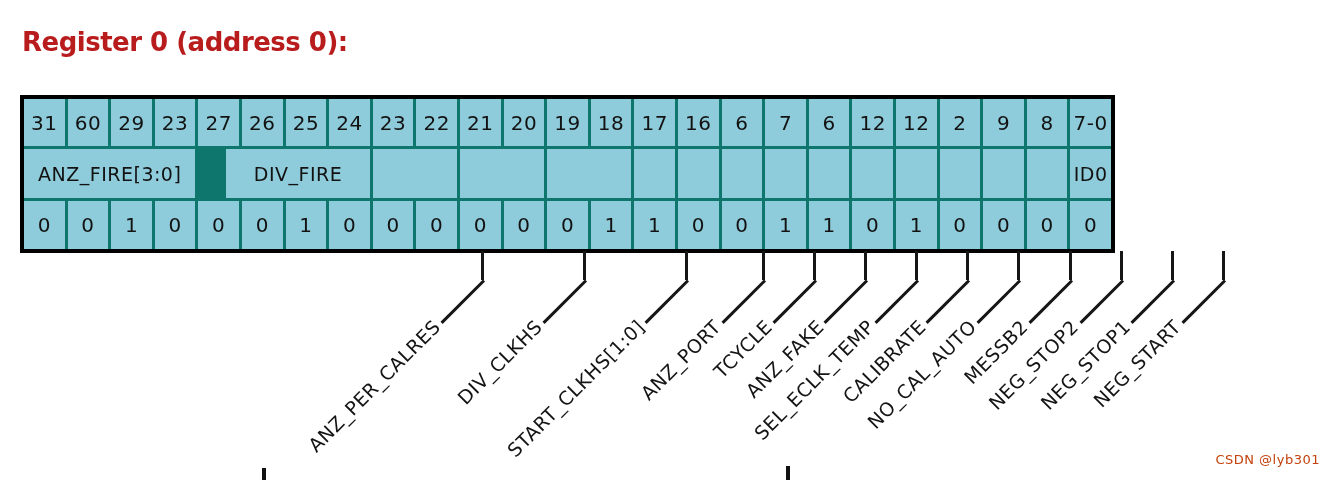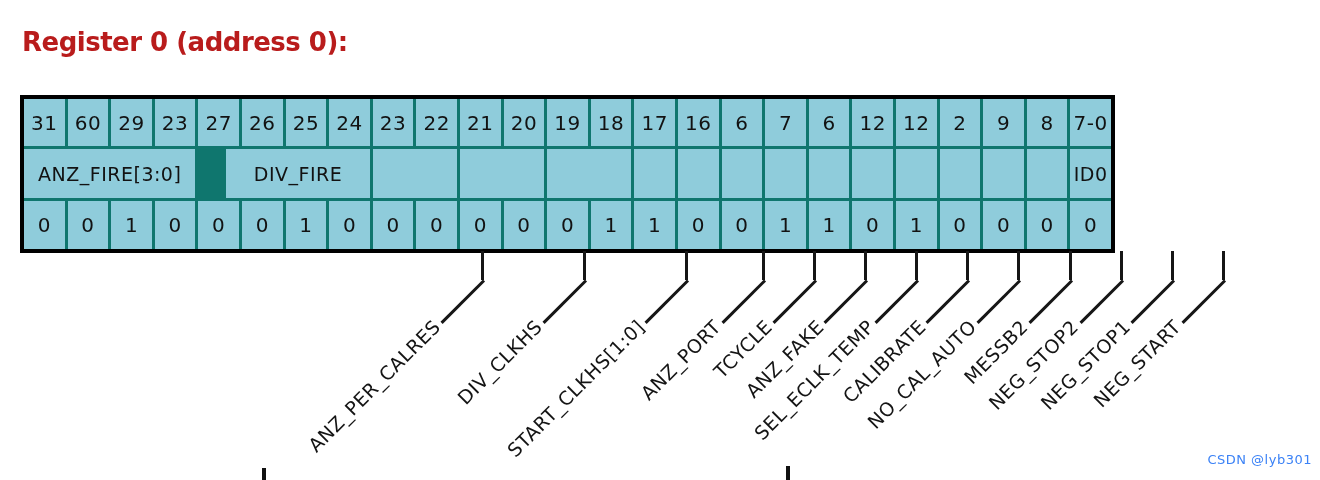--- a/index.html
+++ b/index.html
@@ -41,22 +41,22 @@
   }
   .callout .diag-label {
     position:absolute; right:46px; top:60px; height:21px; line-height:21px;
     white-space:nowrap; font-size:19px; letter-spacing:0.5px; color:#141414;
     transform-origin:100% 50%; transform:rotate(-45deg);
   }
 
   .bottom-tick { position:absolute; width:4px; background:#111111; }
 
   .watermark {
-    position:absolute; right:8px; top:452px;
-    font-size:13px; color:#3b82f6; letter-spacing:0.5px;
+    position:absolute; right:0; top:452px;
+    font-size:13px; color:#c2410c; letter-spacing:0.5px;
   }
 </style>
 </head>
 <body>
 
 <div id="stage">
   <div class="page-title">Register 0 (address 0):</div>
 
   <div id="reg-grid">
       <div class="cell bit-header-cell">31</div>

